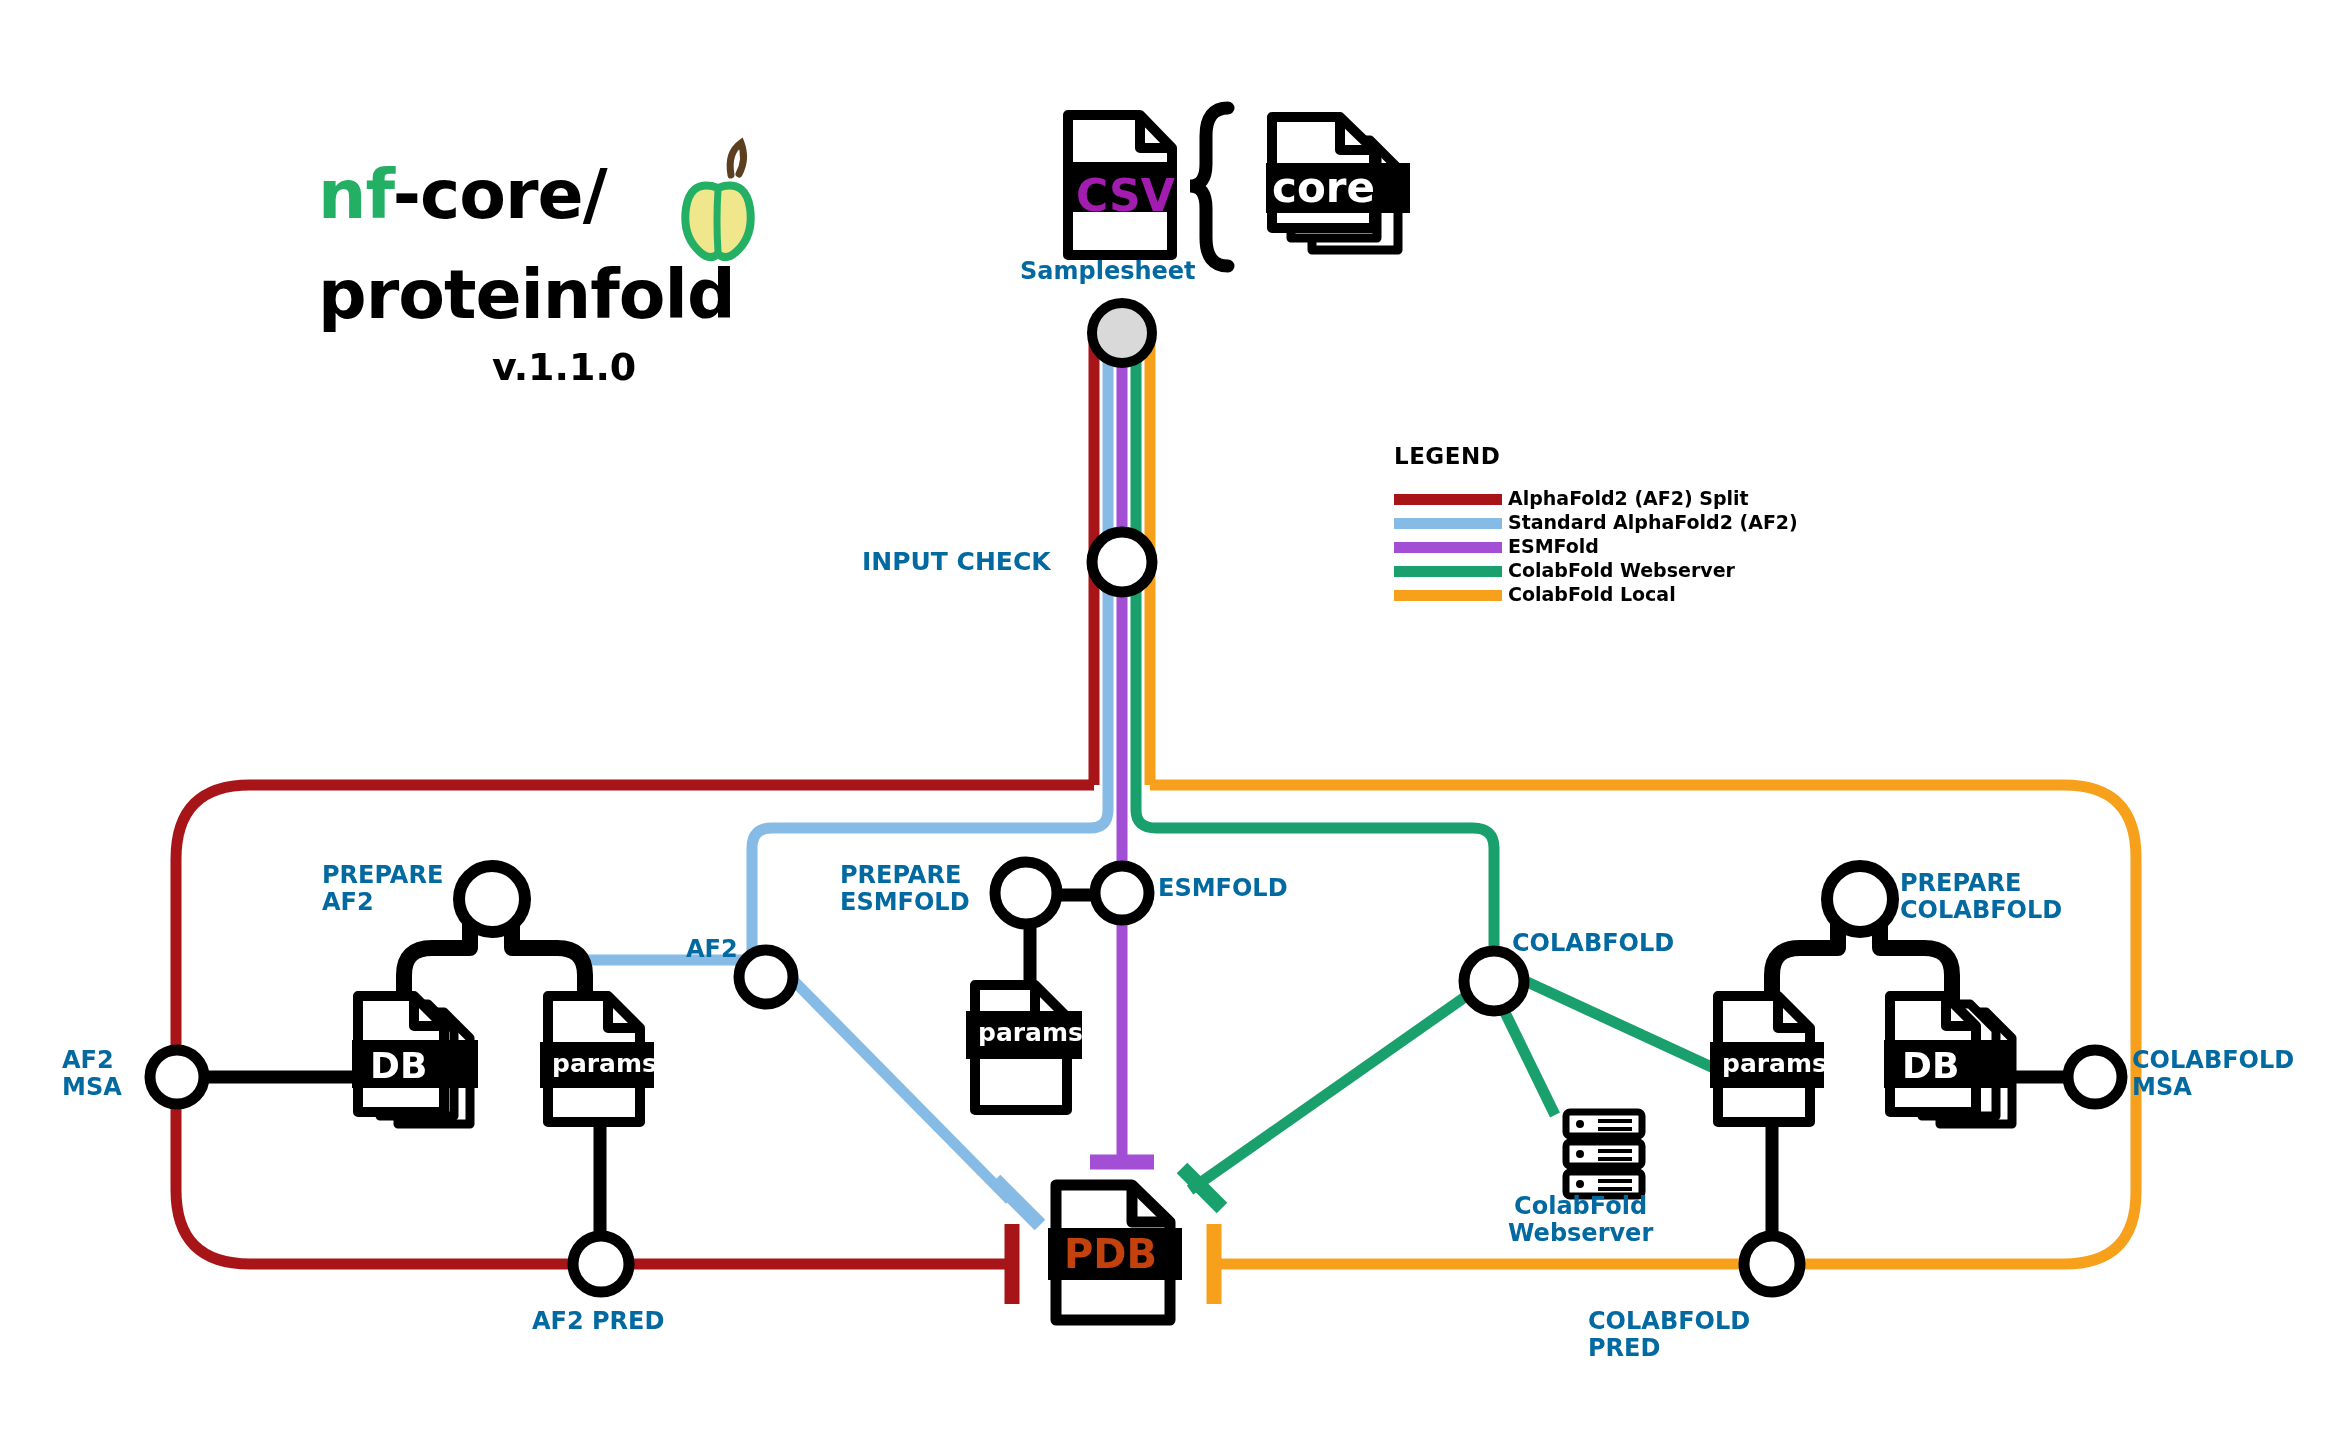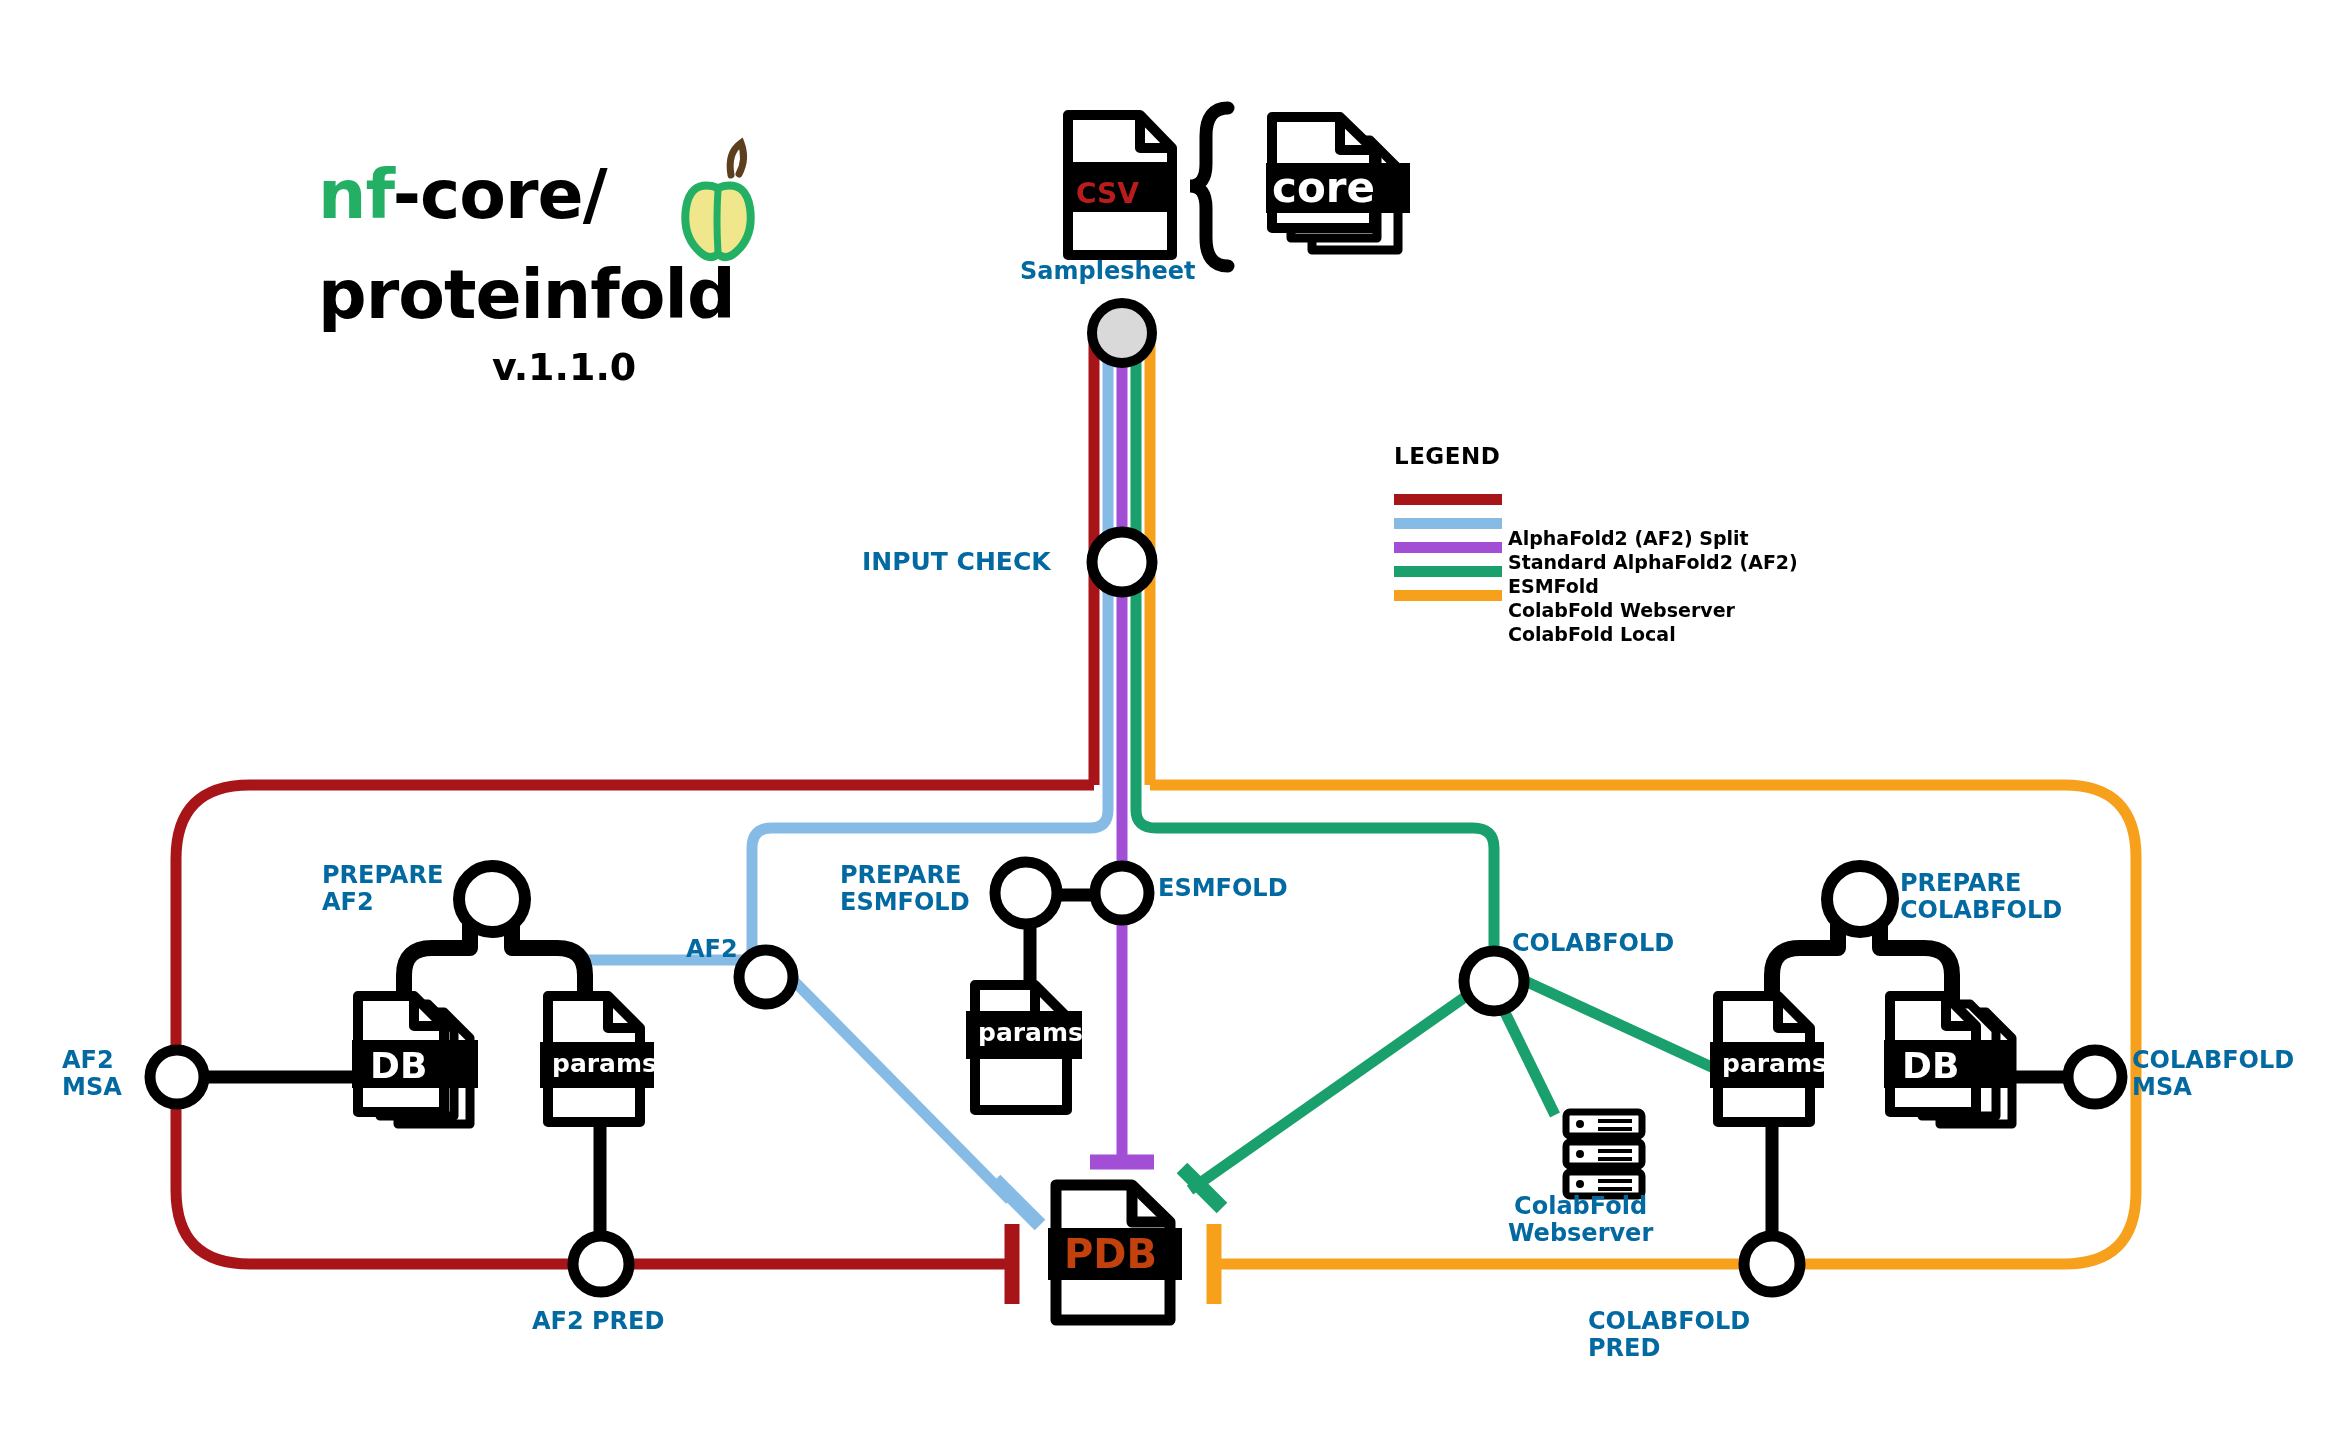--- a/index.html
+++ b/index.html
@@ -68,21 +68,20 @@
     top: 443px;
     font-size: 23px;
     font-weight: bold;
     letter-spacing: 0.5px;
   }
   .legend-row-label {
     position: absolute;
     font-size: 19px;
     font-weight: bold;
     white-space: pre;
-    margin-top: 40px;
   }
 </style>
 </head>
 <body>
 
 <div id="canvas">
 
   <svg id="diagram" viewBox="0 0 2340 1433">
     <defs>
       <style>
@@ -240,21 +239,21 @@
     <rect x="1394" y="590" width="108" height="11" fill="#f7a01c"></rect>
   </svg>
 
   <div class="logo-nf">
     <span class="logo-green">nf</span><span>-</span><span>core/</span>
   </div>
   <div class="logo-line2">proteinfold</div>
   <div class="logo-ver">v.1.1.0</div>
 
   <div class="lbl" style="left:1020px; top:258px; font-size:24px;">Samplesheet</div>
-  <div class="lbl" style="left:1076px; top:178px; font-size:28px; color:#b91c1c;">CSV</div>
+  <div class="lbl" style="left:1076px; top:171px; font-size:44px; color:#a21caf;">CSV</div>
   <div class="lbl" style="left:1272px; top:164px; font-size:42px; color:#ffffff;">core</div>
 
   <div class="lbl" style="left:862px; top:548px; font-size:25px;">INPUT CHECK</div>
 
   <div class="legend-title">LEGEND</div>
   <div class="legend-row-label" style="left:1508px; top:487px;">AlphaFold2 (AF2) Split</div>
   <div class="legend-row-label" style="left:1508px; top:511px;">Standard AlphaFold2 (AF2)</div>
   <div class="legend-row-label" style="left:1508px; top:535px;">ESMFold</div>
   <div class="legend-row-label" style="left:1508px; top:559px;">ColabFold Webserver</div>
   <div class="legend-row-label" style="left:1508px; top:583px;">ColabFold Local</div>

